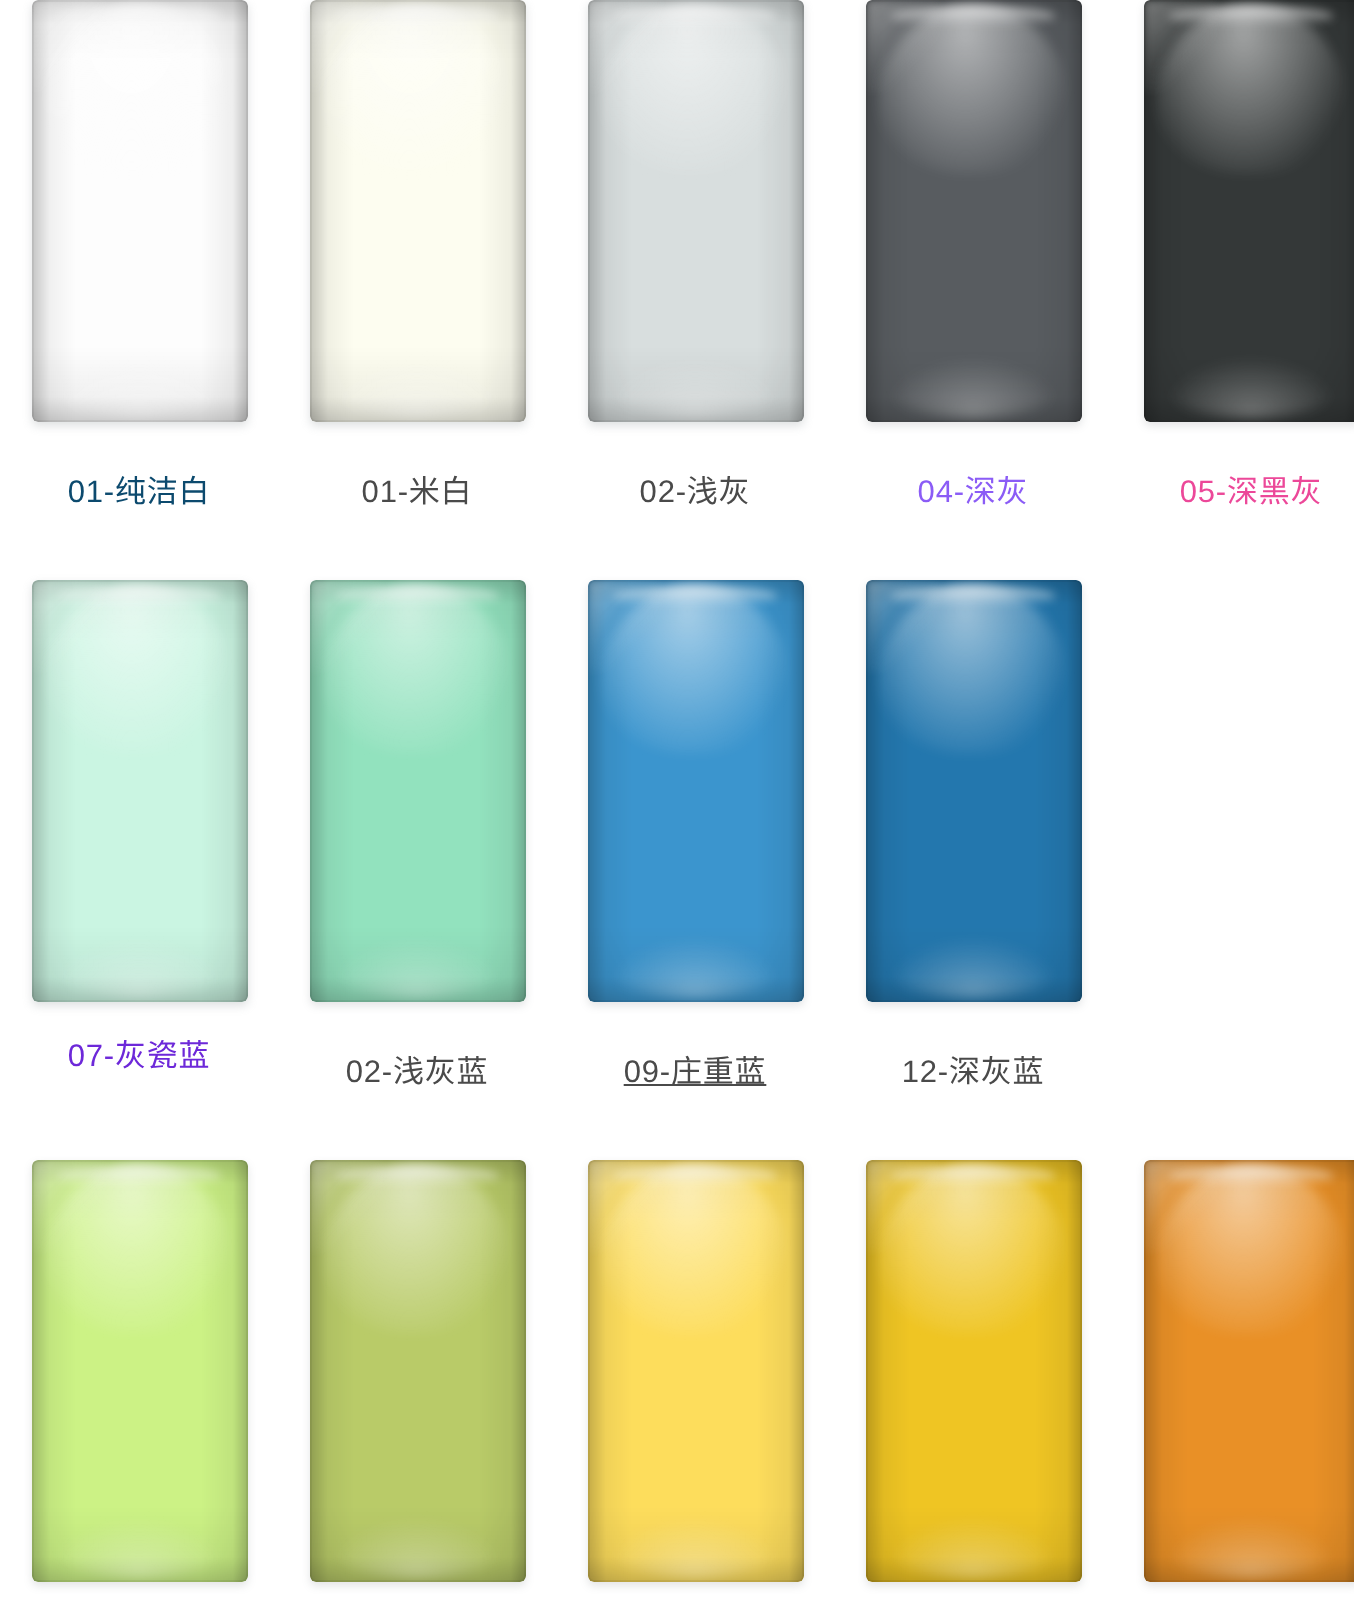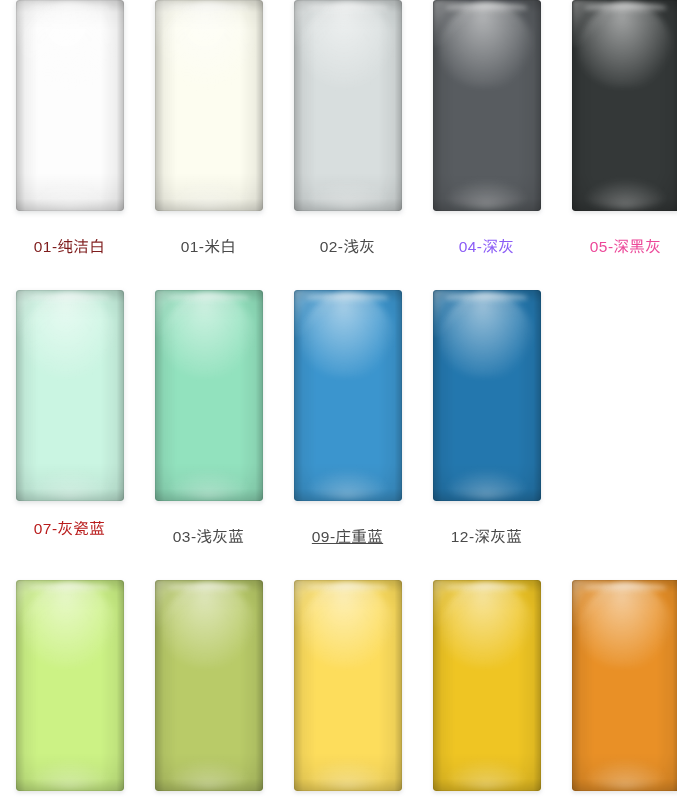--- a/index.html
+++ b/index.html
@@ -174,21 +174,21 @@
     <div class="swatch-cell">
       <div class="chip light-chip">
         <div class="chip-base" style="background-color: rgb(253, 253, 253);"></div>
         <div class="chip-edge"></div>
         <div class="chip-gloss"></div>
         <div class="chip-spec"></div>
         <div class="chip-fold"></div>
         <div class="chip-bottom"></div>
         <div class="chip-outline"></div>
       </div>
-      <div class="swatch-label" style="color: #7f1d1d; text-align: right;">01-纯洁白</div>
+      <div class="swatch-label" style="color: #0c4a6e; text-align: right;">01-纯洁白</div>
     </div>
 
     <div class="swatch-cell">
       <div class="chip light-chip">
         <div class="chip-base" style="background-color: rgb(253, 253, 240);"></div>
         <div class="chip-edge"></div>
         <div class="chip-gloss"></div>
         <div class="chip-spec"></div>
         <div class="chip-fold"></div>
         <div class="chip-bottom"></div>
@@ -242,34 +242,34 @@
     <div class="swatch-cell">
       <div class="chip light-chip">
         <div class="chip-base" style="background-color: rgb(202, 245, 226);"></div>
         <div class="chip-edge"></div>
         <div class="chip-gloss"></div>
         <div class="chip-spec"></div>
         <div class="chip-fold"></div>
         <div class="chip-bottom"></div>
         <div class="chip-outline"></div>
       </div>
-      <div class="swatch-label" style="color: #b91c1c; margin-top: 20px;">07-灰瓷蓝</div>
+      <div class="swatch-label" style="color: #6d28d9; margin-top: 20px;">07-灰瓷蓝</div>
     </div>
 
     <div class="swatch-cell">
       <div class="chip">
         <div class="chip-base" style="background-color: rgb(146, 226, 190);"></div>
         <div class="chip-edge"></div>
         <div class="chip-gloss"></div>
         <div class="chip-spec"></div>
         <div class="chip-fold"></div>
         <div class="chip-bottom"></div>
         <div class="chip-outline"></div>
       </div>
-      <div class="swatch-label" style="color: rgb(74, 74, 74);">03-浅灰蓝</div>
+      <div class="swatch-label" style="color: rgb(74, 74, 74);">02-浅灰蓝</div>
     </div>
 
     <div class="swatch-cell">
       <div class="chip">
         <div class="chip-base" style="background-color: rgb(59, 149, 206);"></div>
         <div class="chip-edge"></div>
         <div class="chip-gloss"></div>
         <div class="chip-spec"></div>
         <div class="chip-fold"></div>
         <div class="chip-bottom"></div>

